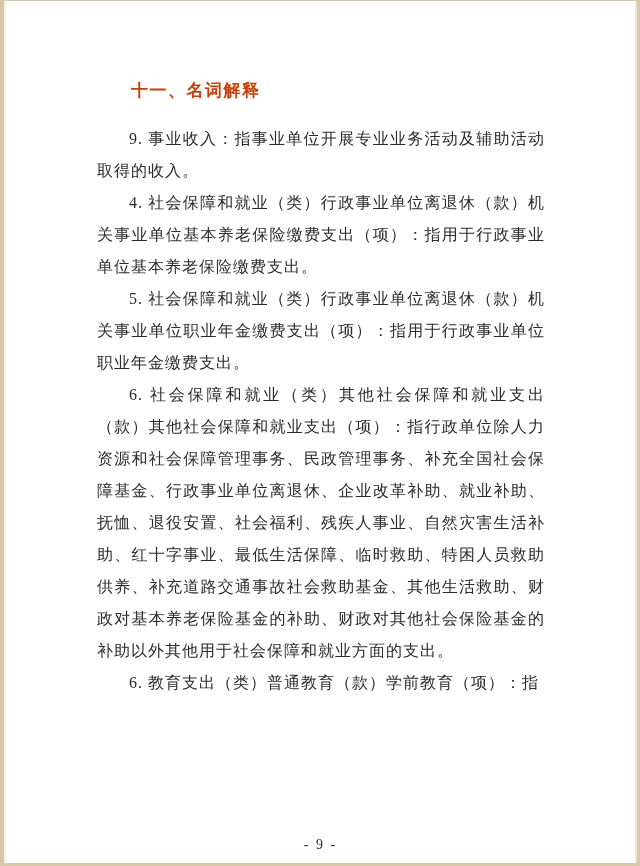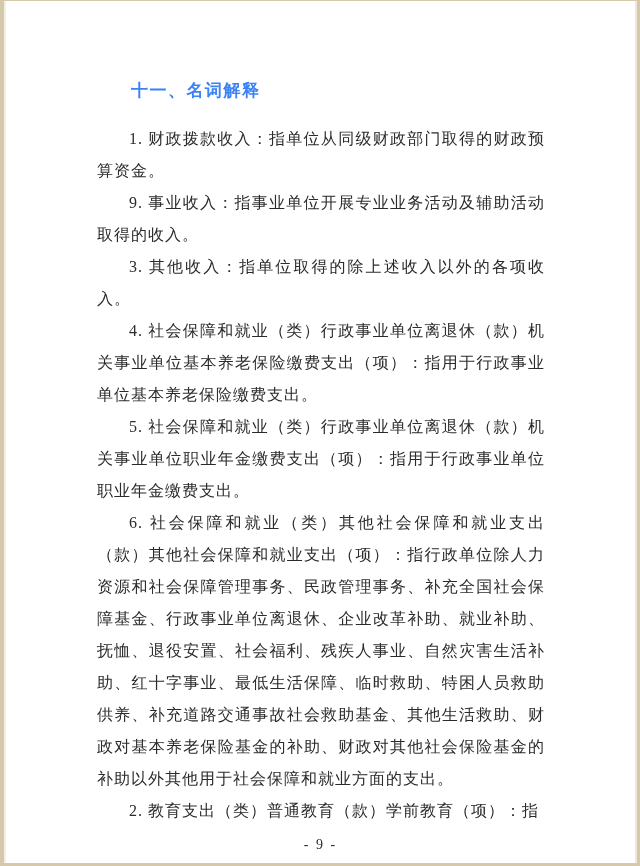--- a/index.html
+++ b/index.html
@@ -28,21 +28,21 @@
     margin: 0 92px 0 93px;          
     padding-top: 78px;
     color: #2b2b2b;
   }
   .heading {
     font-family: "Liberation Sans", "DejaVu Sans", sans-serif;
     font-weight: 700;
     font-size: 17px;
     line-height: 24px;
     letter-spacing: 1.5px;
-    color: #3b82f6;
+    color: #c2410c;
     text-indent: 2em;
     margin: 0 0 20px 0;
   }
   .para {
     font-size: 16px;
     line-height: 32px;
     letter-spacing: 1px;
     margin: 0;
     text-indent: 2em;
     text-align: justify;
@@ -60,23 +60,21 @@
     color: #2b2b2b;
   }
 </style>
 </head>
 <body>
 
 <div class="page">
   <div class="content">
     <h2 class="heading">十一、名词解释</h2>
 
-    <p class="para">1. 财政拨款收入：指单位从同级财政部门取得的财政预算资金。</p>
     <p class="para">9. 事业收入：指事业单位开展专业业务活动及辅助活动取得的收入。</p>
-    <p class="para">3. 其他收入：指单位取得的除上述收入以外的各项收入。</p>
     <p class="para">4. 社会保障和就业（类）行政事业单位离退休（款）机关事业单位基本养老保险缴费支出（项）：指用于行政事业单位基本养老保险缴费支出。</p>
     <p class="para">5. 社会保障和就业（类）行政事业单位离退休（款）机关事业单位职业年金缴费支出（项）：指用于行政事业单位职业年金缴费支出。</p>
     <p class="para">6. 社会保障和就业（类）其他社会保障和就业支出（款）其他社会保障和就业支出（项）：指行政单位除人力资源和社会保障管理事务、民政管理事务、补充全国社会保障基金、行政事业单位离退休、企业改革补助、就业补助、抚恤、退役安置、社会福利、残疾人事业、自然灾害生活补助、红十字事业、最低生活保障、临时救助、特困人员救助供养、补充道路交通事故社会救助基金、其他生活救助、财政对基本养老保险基金的补助、财政对其他社会保险基金的补助以外其他用于社会保障和就业方面的支出。</p>
-    <p class="para">2. 教育支出（类）普通教育（款）学前教育（项）：指</p>
+    <p class="para">6. 教育支出（类）普通教育（款）学前教育（项）：指</p>
   </div>
 
   <div class="footer">- 9 -</div>
 </div>
 
 </body></html>

